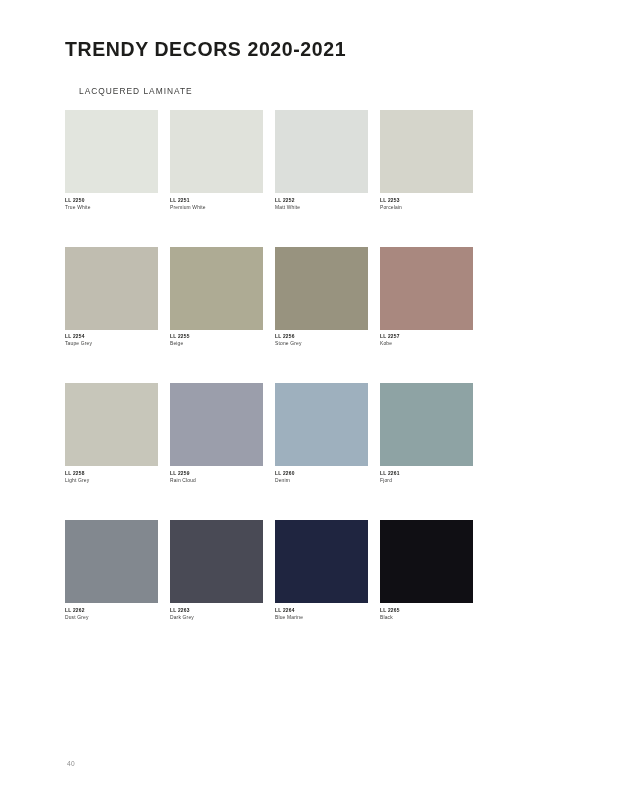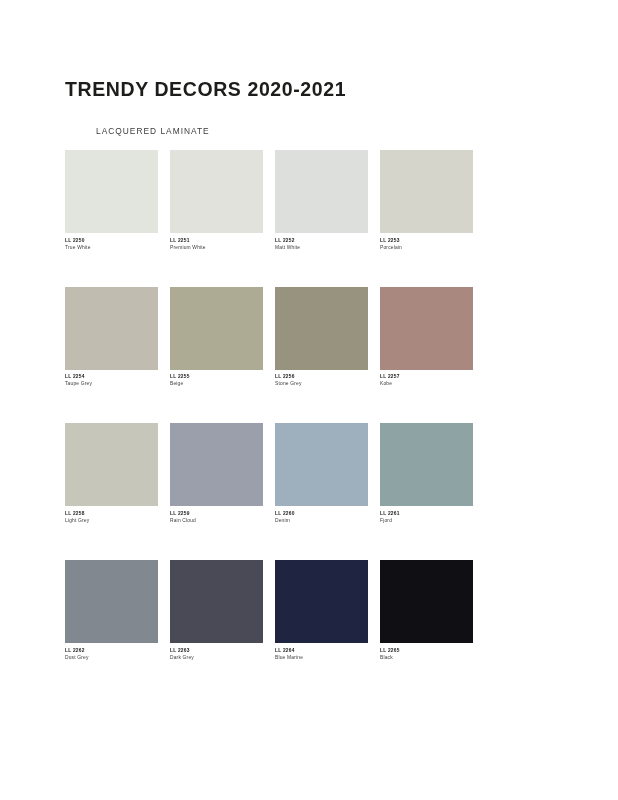--- a/index.html
+++ b/index.html
@@ -12,35 +12,34 @@
     height: 800px;
     font-family: "Liberation Sans", sans-serif;
     color: #231f20;
     position: relative;
     overflow: hidden;
   }
   .page {
     position: absolute;
     inset: 0;
     padding: 0;
-    margin-top: 40px;
   }
   .page-title {
     position: absolute;
     left: 65px;
     top: 38px;
     font-size: 19.5px;
     font-weight: bold;
     letter-spacing: 0.6px;
     color: #1d1d1b;
     white-space: nowrap;
   }
   .section-heading {
     position: absolute;
-    left: 65px;
+    left: 48px;
     top: 86px;
     font-size: 8.4px;
     font-weight: normal;
     letter-spacing: 1.0px;
     color: #3c3c3b;
     white-space: nowrap;
     padding-left: 31px;
   }
   .grid {
     position: absolute;

